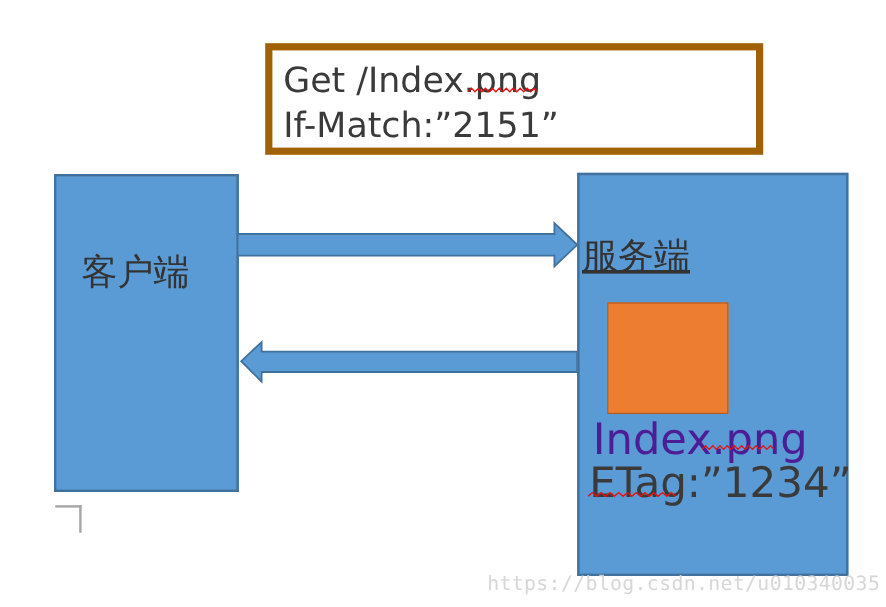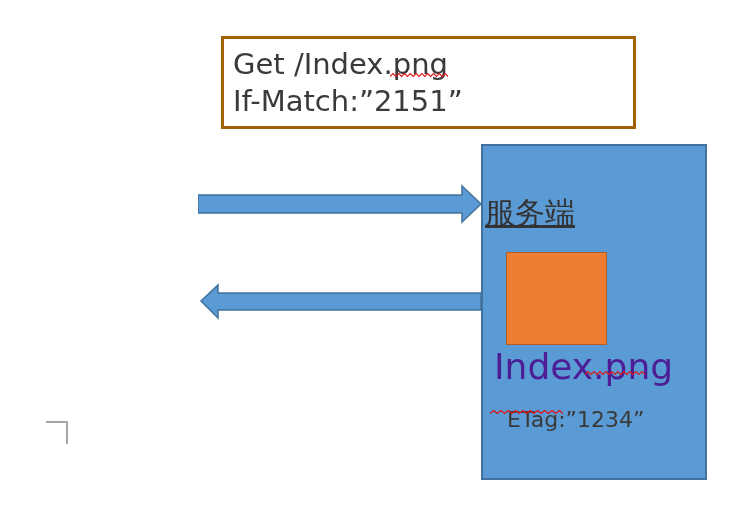--- a/index.html
+++ b/index.html
@@ -7,21 +7,21 @@
     position:relative;
     width:738px;height:506px;
     background:#ffffff;
     overflow:hidden;
     font-family:"DejaVu Sans","Liberation Sans",sans-serif;
     color:#3a3a3a;
   }
   
   .request-box{
     position:absolute;left:221px;top:36px;width:415px;height:93px;
-    background:#ffffff;border:3px solid #a16207;
+    background:#ffffff;border:6px solid #a16207;
     box-sizing:border-box;
     padding:7px 0 0 9px;
   }
   .rline{
     font-size:29px;line-height:37px;white-space:nowrap;color:#3a3a3a;
   }
   
   .client-box{
     position:absolute;left:45px;top:145px;width:154px;height:265px;
     background:#5b9bd5;border:2px solid #41719c;box-sizing:border-box;
@@ -34,21 +34,21 @@
     position:absolute;font-size:30px;color:#333333;white-space:nowrap;
     font-family:"DejaVu Sans","Liberation Sans",sans-serif;
   }
   .client-label{left:21px;top:60px;}
   .server-label{left:2px;top:47px;text-decoration:underline;}
   .file-shape{
     position:absolute;left:23px;top:106px;width:101px;height:93px;
     background:#ed7d31;border:1px solid #b45d23;box-sizing:border-box;
   }
   .file-name{position:absolute;left:11px;top:200px;font-size:36px;white-space:nowrap;color:#4c1d95;}
-  .file-etag{position:absolute;left:24px;top:237px;font-size:22px;white-space:nowrap;color:#3a3a3a;margin-top:24px;}
+  .file-etag{position:absolute;left:8px;top:237px;font-size:35px;white-space:nowrap;color:#3a3a3a;}
   
   .arrow{position:absolute;display:block;}
   .arrow-right{left:198px;top:184px;}
   .arrow-left{left:198px;top:283px;}
   
   .squiggle{position:absolute;height:6px;display:block;}
   .sq-1{left:390px;top:72px;width:58px;}
   .sq-2{left:585px;top:370px;width:60px;}
   .sq-3{left:490px;top:409px;width:73px;}
   
@@ -72,20 +72,23 @@
 
   <div class="request-box">
     <div class="rline">Get /Index.png</div>
     <div class="rline">If-Match:”2151”</div>
   </div>
 
   <svg class="squiggle sq-1" viewBox="0 0 60 6" preserveAspectRatio="none">
     <polyline points="0,4.5 3,1.5 6,4.5 9,1.5 12,4.5 15,1.5 18,4.5 21,1.5 24,4.5 27,1.5 30,4.5 33,1.5 36,4.5 39,1.5 42,4.5 45,1.5 48,4.5 51,1.5 54,4.5 57,1.5 60,4.5" fill="none" stroke="#e01414" stroke-width="1.1"></polyline>
   </svg>
 
+  <div class="client-box">
+    <div class="cjk-label client-label">客户端</div>
+  </div>
 
   <svg class="arrow arrow-right" width="285" height="40" viewBox="0 0 285 40">
     <polygon points="0,11 264,11 264,2 283,20 264,38 264,29 0,29" fill="#5b9bd5" stroke="#41719c" stroke-width="1.5"></polygon>
   </svg>
 
   <svg class="arrow arrow-left" width="285" height="38" viewBox="0 0 285 38">
     <polygon points="283,10 20,10 20,2 3,18 20,35 20,27 283,27" fill="#5b9bd5" stroke="#41719c" stroke-width="1.5"></polygon>
   </svg>
 
   <div class="server-box">
@@ -98,14 +101,15 @@
   <svg class="squiggle sq-2" viewBox="0 0 60 6" preserveAspectRatio="none">
     <polyline points="0,4.5 3,1.5 6,4.5 9,1.5 12,4.5 15,1.5 18,4.5 21,1.5 24,4.5 27,1.5 30,4.5 33,1.5 36,4.5 39,1.5 42,4.5 45,1.5 48,4.5 51,1.5 54,4.5 57,1.5 60,4.5" fill="none" stroke="#e01414" stroke-width="1.1"></polyline>
   </svg>
 
   <svg class="squiggle sq-3" viewBox="0 0 60 6" preserveAspectRatio="none">
     <polyline points="0,4.5 3,1.5 6,4.5 9,1.5 12,4.5 15,1.5 18,4.5 21,1.5 24,4.5 27,1.5 30,4.5 33,1.5 36,4.5 39,1.5 42,4.5 45,1.5 48,4.5 51,1.5 54,4.5 57,1.5 60,4.5" fill="none" stroke="#e01414" stroke-width="1.1"></polyline>
   </svg>
 
   <div class="corner-mark"></div>
 
+  <div class="watermark">https://blog.csdn.net/u010340035</div>
 
 </div>
 
 </body></html>

